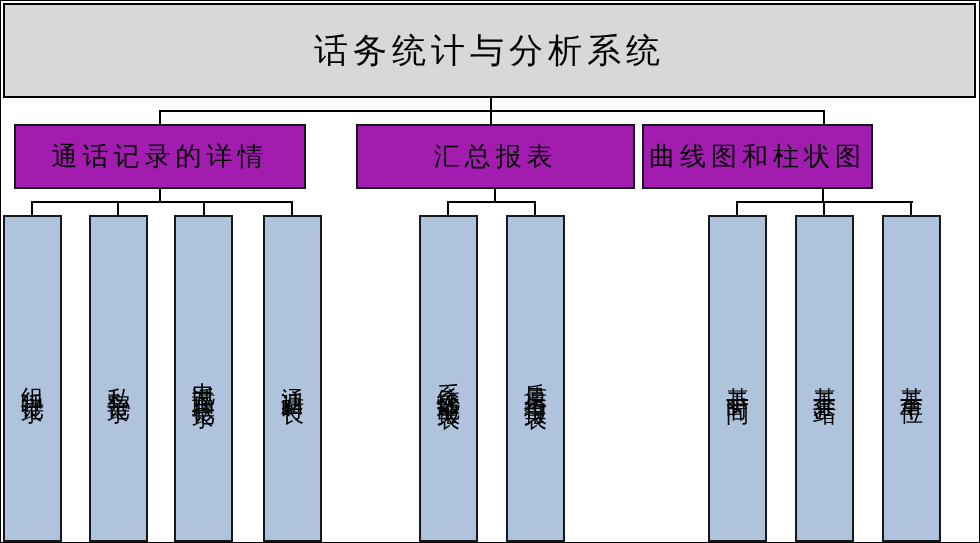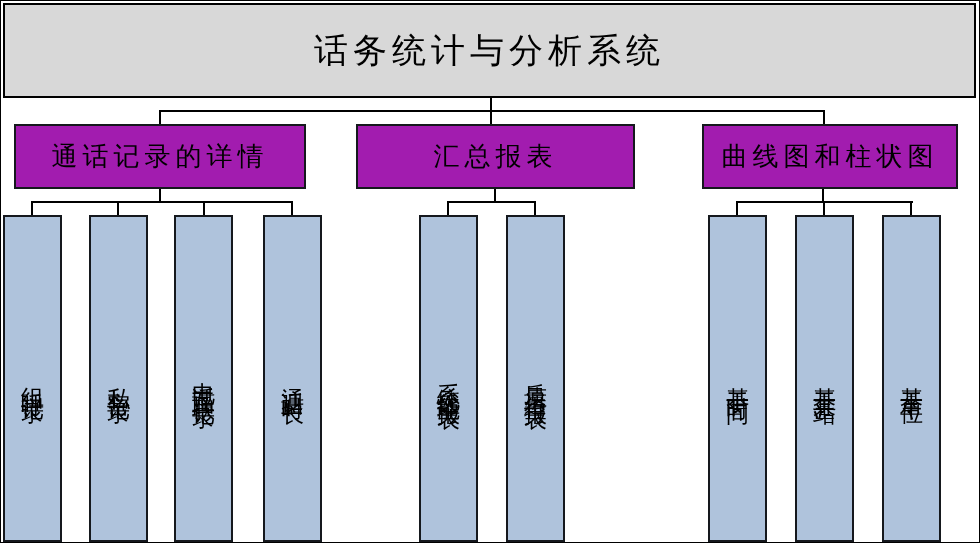--- a/index.html
+++ b/index.html
@@ -98,21 +98,21 @@
   <div class="line rail-top"></div>
   <div class="line drop-l2-a"></div>
   <div class="line drop-l2-c"></div>
 
   <div class="box l2-box" style="left:13px;width:292px">
     <span>通话记录的详情</span>
   </div>
   <div class="box l2-box" style="left:355px;width:279px">
     <span>汇总报表</span>
   </div>
-  <div class="box l2-box" style="left:701px;width:256px">
+  <div class="box l2-box" style="left:641px;width:231px">
     <span>曲线图和柱状图</span>
   </div>
 
   <div class="line stem-a"></div>
   <div class="line rail-a"></div>
   <div class="line drop-a1"></div>
   <div class="line drop-a2"></div>
   <div class="line drop-a3"></div>
   <div class="line drop-a4"></div>
 

